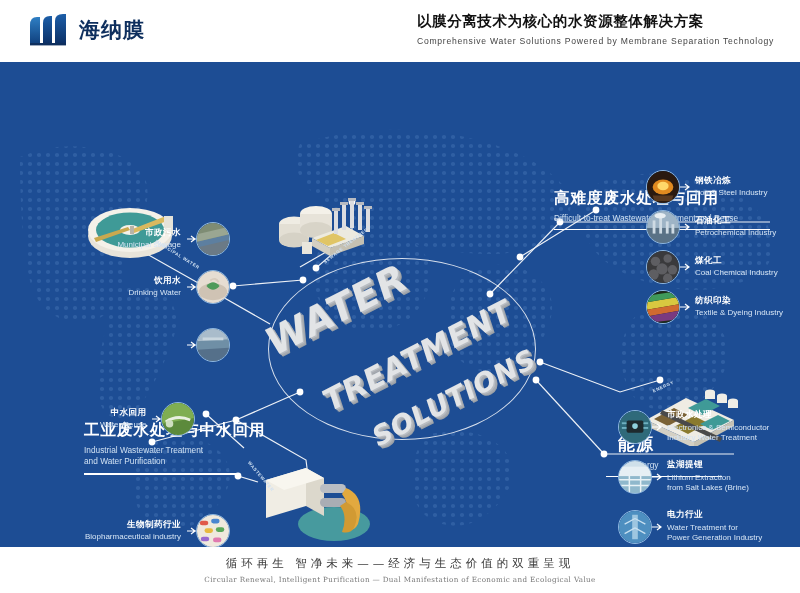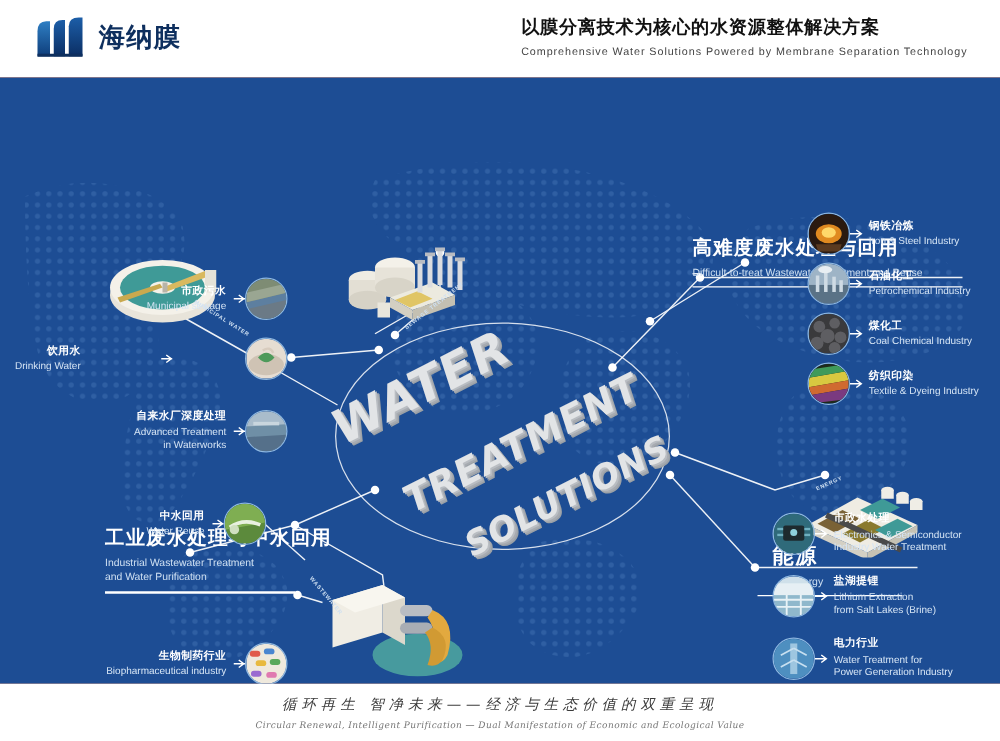--- a/index.html
+++ b/index.html
@@ -84,21 +84,21 @@
              font-family:"Liberation Sans",sans-serif; line-height:1.3; }
   .item.rtl .lbl { text-align:right; margin-right:4px; }
   .item:not(.rtl) .lbl { margin-left:4px; }
 
   
   .route { position:absolute; color:#cfe0f2; font-size:4.4px; letter-spacing:.7px;
            font-weight:bold; white-space:nowrap; font-family:"Liberation Sans",sans-serif; }
 
   
   .footer { position:absolute; left:0; top:547px; width:800px; height:46px;
-            background:#ffffff; text-align:center;font-style:italic; }
+            background:#ffffff; text-align:center; }
   .foot-cn { margin-top:9px; font-size:11.5px; color:#3a3a3a; letter-spacing:4px;
              font-family:"DejaVu Serif",serif; }
   .foot-en { margin-top:4px; font-size:7.2px; color:#777; letter-spacing:.35px;
              font-family:"DejaVu Serif",serif; }
 </style>
 </head>
 <body>
 
 <div id="poster">
 
@@ -292,21 +292,21 @@
       </div>
       <svg class="arrow" viewBox="0 0 11 8">
           <path d="M11 4 L2 4 M6 1 L10 4 L6 7" stroke="#ffffff" stroke-width="1.2" fill="none"></path>
         </svg>
       <div class="lbl">
         <span class="cn">市政污水</span>
         <span class="en">Municipal sewage</span>
       </div>
     </div>
 
-    <div class="item rtl" style="left:12px;top:208px;width:218px;justify-content:space-between">
+    <div class="item rtl" style="left:12px;top:208px;width:218px;justify-content:flex-start">
       <div class="thumb">
         <svg viewBox="0 0 34 34">
             <rect width="34" height="34" fill="#e6ddd2"></rect>
             <ellipse cx="17" cy="22" rx="15" ry="9" fill="#cfc3b4"></ellipse>
             <path d="M10 16 q7 -8 14 0 q-7 8 -14 0" fill="#4e9a5a"></path>
             <path d="M14 10 q6 -4 9 2" stroke="#d8ccbe" stroke-width="2" fill="none"></path>
           </svg>
       </div>
       <svg class="arrow" viewBox="0 0 11 8">
           <path d="M11 4 L2 4 M6 1 L10 4 L6 7" stroke="#ffffff" stroke-width="1.2" fill="none"></path>
@@ -323,35 +323,30 @@
             <rect width="34" height="34" fill="#8fa5b4"></rect>
             <rect y="0" width="34" height="13" fill="#a9bccb"></rect>
             <path d="M0 13 L34 11 L34 22 L0 24 Z" fill="#6f8fa6"></path>
             <path d="M0 22 L34 20 L34 34 L0 34 Z" fill="#55708a"></path>
             <rect x="6" y="9" width="22" height="3" fill="#c9d6de"></rect>
           </svg>
       </div>
       <svg class="arrow" viewBox="0 0 11 8">
           <path d="M11 4 L2 4 M6 1 L10 4 L6 7" stroke="#ffffff" stroke-width="1.2" fill="none"></path>
         </svg>
-      <div class="lbl">
-        <span class="cn">自来水厂深度处理</span>
-        <span class="en">Advanced Treatment</span>
-        <span class="en" style="margin-top:0">in Waterworks</span>
-      </div>
     </div>
 
     <div class="sec" id="sec-ind">
       <div class="cn">工业废水处理与中水回用</div>
       <div class="en">Industrial Wastewater Treatment</div>
       <div class="en" style="margin-top:0">and Water Purification</div>
       <div class="rule"></div>
     </div>
 
-    <div class="item rtl" style="left:100px;top:340px;width:130px;justify-content:center">
+    <div class="item rtl" style="left:100px;top:340px;width:130px;justify-content:flex-end">
       <div class="thumb">
         <svg viewBox="0 0 34 34">
             <rect width="34" height="34" fill="#5c8a3c"></rect>
             <path d="M0 0 L34 0 L34 16 L0 22 Z" fill="#7fae52"></path>
             <path d="M4 20 q12 -8 26 -2" stroke="#e8f0e0" stroke-width="3" fill="none"></path>
             <circle cx="8" cy="22" r="4" fill="#cfdfc0"></circle>
           </svg>
       </div>
       <svg class="arrow" viewBox="0 0 11 8">
           <path d="M11 4 L2 4 M6 1 L10 4 L6 7" stroke="#ffffff" stroke-width="1.2" fill="none"></path>

